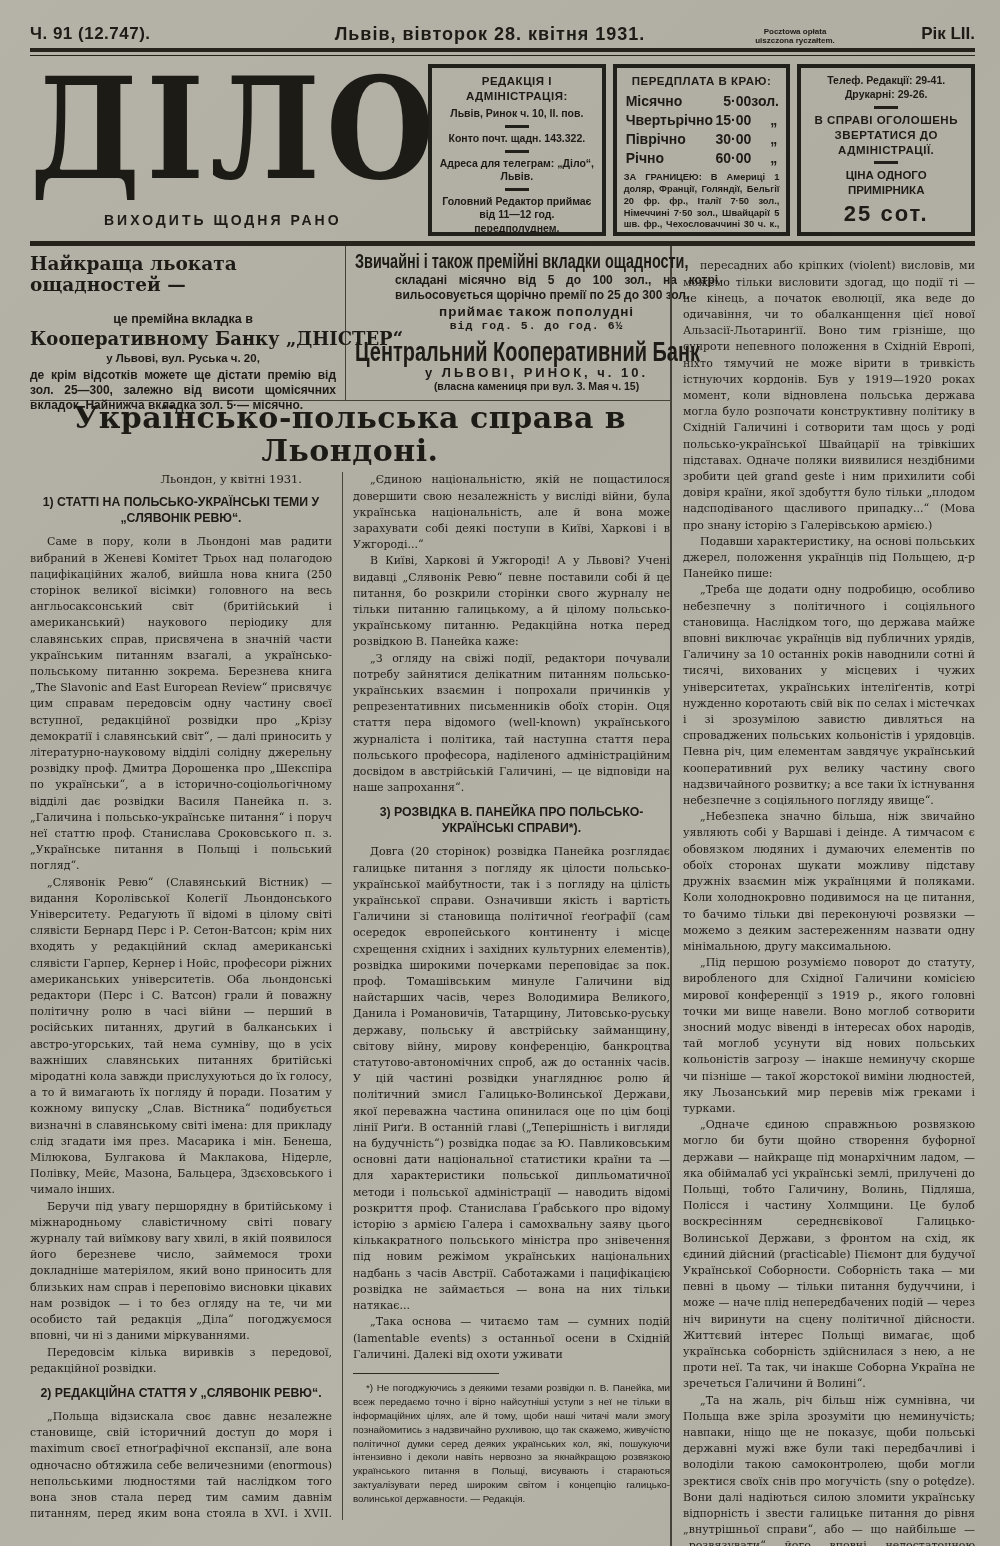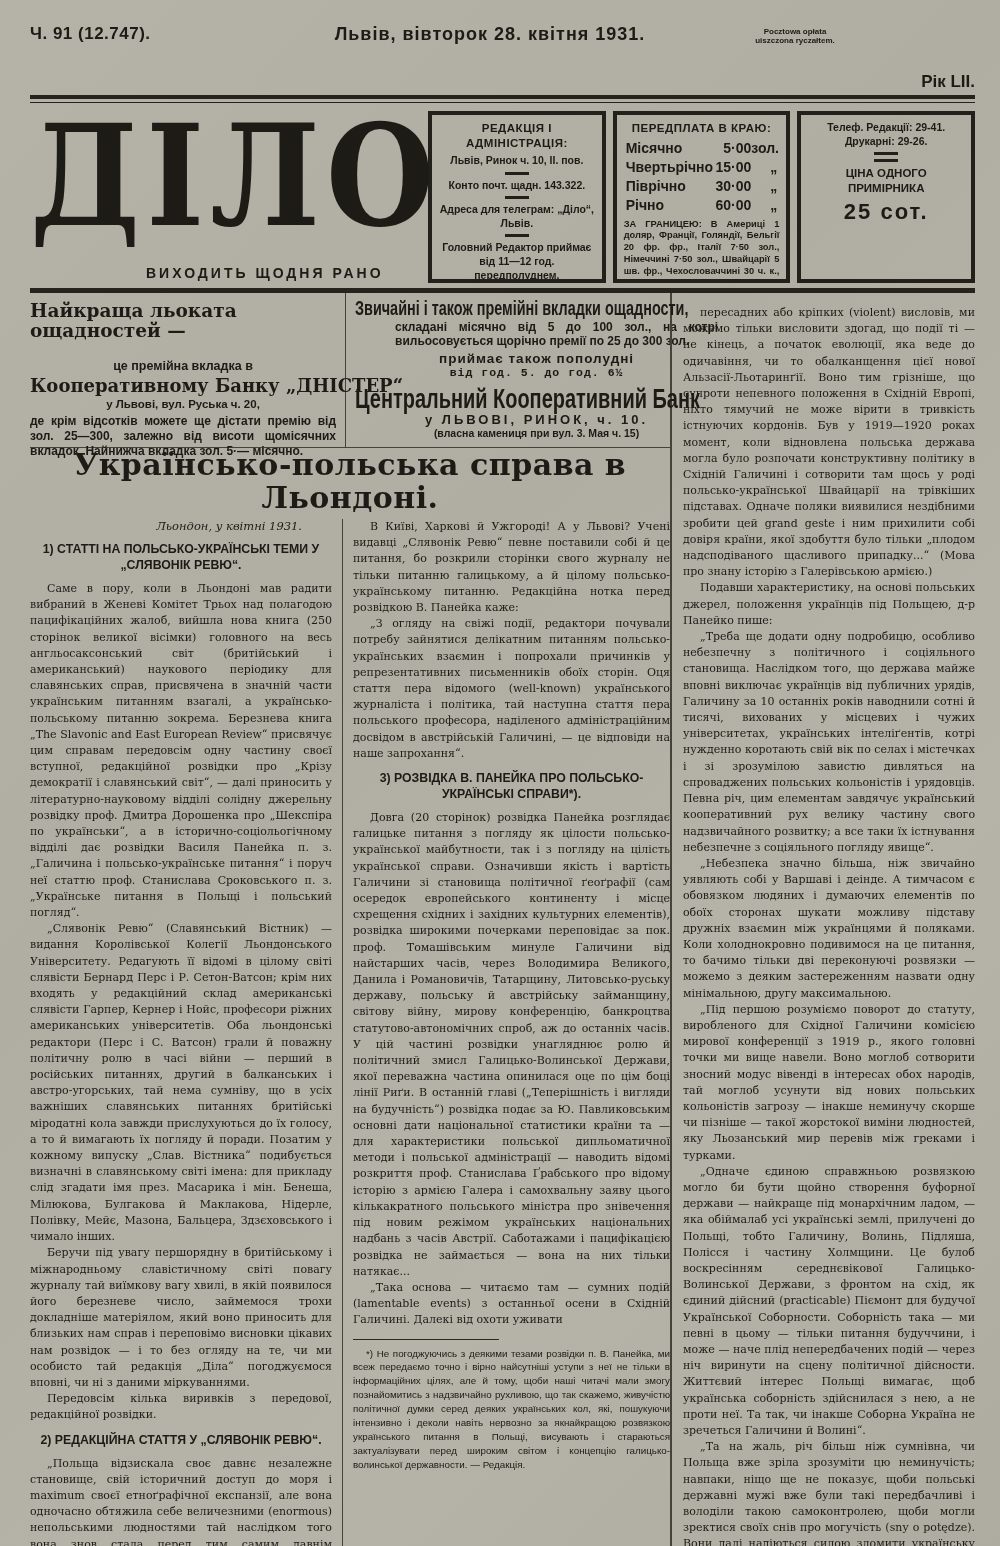--- a/index.html
+++ b/index.html
@@ -7,29 +7,29 @@
     width:1000px;height:1546px;box-sizing:border-box;position:relative;overflow:hidden;
     background:linear-gradient(135deg,#b5b2a8 0%,#b0ada3 40%,#b6b3a9 70%,#aeaba1 100%);
     color:#1d1b16;font-family:"DejaVu Serif", serif;
     padding:24px 25px 0 30px;
   }
   
   .topbar{display:flex;align-items:flex-start;font-family:"Liberation Sans",sans-serif;font-weight:bold;}
   .tb-issue{font-size:17px;width:230px;letter-spacing:.5px;}
   .tb-date{font-size:18px;flex:1;text-align:center;letter-spacing:1px;}
   .tb-postal{font-size:8px;line-height:1.15;text-align:center;width:150px;padding-top:3px;}
-  .tb-year{font-size:17px;width:105px;text-align:right;margin-top:48px;}
+  .tb-year{font-size:17px;width:105px;text-align:right;}
   .rule-a{border-top:4px solid #26231c;border-bottom:1.5px solid #26231c;height:3px;margin-top:3px;}
   
   .masthead{display:flex;margin-top:8px;height:172px;}
   .brand{width:398px;position:relative;}
   .brand-title{font-size:124px;font-weight:bold;line-height:.92;letter-spacing:6px;
     transform:scaleY(1.14);transform-origin:top left;white-space:nowrap;}
   .brand-tagline{font-family:"Liberation Sans",sans-serif;font-weight:bold;font-size:14px;
-    letter-spacing:3px;position:absolute;left:74px;bottom:2px;margin-left:42px;}
+    letter-spacing:3px;position:absolute;left:74px;bottom:8px;}
   .boxes{flex:1;display:flex;gap:7px;}
   .ibox{border:4px solid #22201a;padding:6px 7px;font-family:"Liberation Sans",sans-serif;
     font-weight:bold;flex:1;box-sizing:border-box;overflow:hidden;}
   .ibox .ln{font-size:10.5px;line-height:1.3;text-align:center;}
   .ibox .ln-title{font-size:11.5px;letter-spacing:.5px;text-align:center;margin-bottom:3px;}
   .sep{width:24px;height:3px;background:#22201a;margin:4px auto;}
   .rates{margin:1px 2px 4px;}
   .rate-row{display:flex;font-size:14px;line-height:1.35;}
   .rate-label{flex:1;text-align:left;}
   .rate-value{width:38px;text-align:right;}
@@ -63,21 +63,21 @@
   .headline{font-size:30px;font-weight:bold;letter-spacing:.5px;line-height:1.1;margin:0;}
   .subtitle{font-size:11.5px;margin-top:6px;}
   
   .two-cols{display:flex;margin-top:5px;height:1048px;overflow:hidden;}
   .colA{width:313px;box-sizing:border-box;padding-right:10px;border-right:1.5px solid #45423a;overflow:hidden;}
   .colB{flex:1;box-sizing:border-box;padding-left:10px;overflow:hidden;}
   .blk{margin:0;}
   .blk.p{font-size:11px;line-height:16.2px;text-align:justify;text-indent:17px;}
   .blk.h{font-family:"Liberation Sans",sans-serif;font-weight:bold;font-size:12.3px;
     text-align:center;margin:9px 4px 7px;line-height:1.3;text-indent:0;}
-  .blk.dateline{font-style:italic;text-align:right;padding-right:30px;font-size:11.5px;margin-bottom:0;}
+  .blk.dateline{text-align:right;padding-right:30px;font-size:11.5px;margin-bottom:0;}
   .blk.fn{font-size:9.8px;line-height:13.9px;text-align:justify;text-indent:13px;font-family:"Liberation Sans",sans-serif;}
   .blk.rule{border-top:1.5px solid #2b2922;width:46%;margin:10px 0 7px;}
 </style>
 </head>
 <body>
 
 <div class="page">
 
   <header class="topbar">
     <div class="tb-issue">Ч. 91 (12.747).</div>
@@ -133,20 +133,21 @@
             <span class="rate-unit">„</span>
           </div>
         </div>
         <div class="abroad">ЗА ГРАНИЦЕЮ: В Америці 1 доляр, Франції, Голяндії, Бельгії 20 фр. фр., Італії 7·50 зол., Німеччині 7·50 зол., Швайцарії 5 шв. фр., Чехословаччині 30 ч. к., Румунії 150 лей, Болгарії 7·50 зол., Австрії 7·50 зол.— Зміна адреси 1 зол.</div>
       </div>
 
       <div class="ibox">
         <div class="ln">Телеф. Редакції: 29-41.</div>
         <div class="ln">Друкарні: 29-26.</div>
         <div class="sep"></div>
+        <div class="ln" style="font-size:11.5px;letter-spacing:.5px;">В СПРАВІ ОГОЛОШЕНЬ ЗВЕРТАТИСЯ ДО АДМІНІСТРАЦІЇ.</div>
         <div class="sep"></div>
         <div class="ln" style="font-size:11.5px;margin-top:2px;">ЦІНА ОДНОГО ПРИМІРНИКА</div>
         <div class="price-big">25 сот.</div>
       </div>
 
     </div>
   </section>
   <div class="rule-b"></div>
 
   <main class="main">
@@ -180,20 +181,21 @@
             <p class="blk dateline">Льондон, у квітні 1931.</p>
             <p class="blk h">1) СТАТТІ НА ПОЛЬСЬКО-УКРАЇНСЬКІ ТЕМИ У „СЛЯВОНІК РЕВЮ“.</p>
             <p class="blk p">Саме в пору, коли в Льондоні мав радити вибраний в Женеві Комітет Трьох над полагодою пацифікаційних жалоб, вийшла нова книга (250 сторінок великої вісімки) головного на весь англьосаксонський світ (бритійський і американський) наукового періодику для славянських справ, присвячена в значній части українським питанням взагалі, а українсько-польському питанню зокрема. Березнева книга „The Slavonic and East European Review“ присвячує цим справам передовсім одну частину своєї вступної, редакційної розвідки про „Крізу демократії і славянський світ“, — далі приносить у літературно-науковому відділі солідну джерельну розвідку проф. Дмитра Дорошенка про „Шекспіра по українськи“, а в історично-соціольогічному відділі дає розвідки Василя Панейка п. з. „Галичина і польсько-українське питання“ і поруч неї статтю проф. Станислава Сроковського п. з. „Українське питання в Польщі і польський погляд“.</p>
             <p class="blk p">„Слявонік Ревю“ (Славянський Вістник) — видання Королівської Колегії Льондонського Університету. Редагують її відомі в цілому світі слявісти Бернард Перс і Р. Сетон-Ватсон; крім них входять у редакційний склад американські слявісти Гарпер, Кернер і Нойс, професори ріжних американських університетів. Оба льондонські редактори (Перс і С. Ватсон) грали й поважну політичну ролю в часі війни — перший в російських питаннях, другий в балканських і австро-угорських, тай нема сумніву, що в усіх важніших славянських питаннях бритійські міродатні кола завжди прислухуються до їх голосу, а то й вимагають їх погляду й поради. Позатим у кожному випуску „Слав. Вістника“ подибується визначні в славянському світі імена: для прикладу слід згадати імя през. Масарика і мін. Бенеша, Мілюкова, Булгакова й Маклакова, Нідерле, Полівку, Мейє, Мазона, Бальцера, Здзєховського і чимало інших.</p>
             <p class="blk p">Беручи під увагу першорядну в бритійському і міжнародньому славістичному світі повагу журналу тай виїмкову вагу хвилі, в якій появилося його березневе число, займемося трохи докладніше матеріялом, який воно приносить для близьких нам справ і переповімо висновки цікавих нам розвідок — і то без огляду на те, чи ми особисто тай редакція „Діла“ погоджуємося вповні, чи ні з даними міркуваннями.</p>
             <p class="blk p">Передовсім кілька виривків з передової, редакційної розвідки.</p>
             <p class="blk h">2) РЕДАКЦІЙНА СТАТТЯ У „СЛЯВОНІК РЕВЮ“.</p>
             <p class="blk p">„Польща відзискала своє давнє незалежне становище, свій історичний доступ до моря і maximum своєї етноґрафічної експанзії, але вона одночасно обтяжила себе величезними (enormous) непольськими людностями тай наслідком того вона знов стала перед тим самим давнім питанням, перед яким вона стояла в XVI. і XVII. століттях — та з тією ріжницею, що тепер воно ще складніше наслідком високої напружености пристрастей в наших днях...“</p>
           </div>
         <div class="colB">
+            <p class="blk p">„Єдиною національністю, якій не пощастилося довершити свою незалежність у висліді війни, була українська національність, але й вона може зарахувати собі деякі поступи в Київі, Харкові і в Ужгороді...“</p>
             <p class="blk p">В Київі, Харкові й Ужгороді! А у Львові? Учені видавці „Слявонік Ревю“ певне поставили собі й це питання, бо розкрили сторінки свого журналу не тільки питанню галицькому, а й цілому польсько-українському питанню. Редакційна нотка перед розвідкою В. Панейка каже:</p>
             <p class="blk p">„З огляду на свіжі події, редактори почували потребу зайнятися делікатним питанням польсько-українських взаємин і попрохали причинків у репрезентативних письменників обоїх сторін. Оця стаття пера відомого (well-known) українського журналіста і політика, тай наступна стаття пера польського професора, наділеного адміністраційним досвідом в австрійській Галичині, — це відповіди на наше запрохання“.</p>
             <p class="blk h">3) РОЗВІДКА В. ПАНЕЙКА ПРО ПОЛЬСЬКО-УКРАЇНСЬКІ СПРАВИ*).</p>
             <p class="blk p">Довга (20 сторінок) розвідка Панейка розглядає галицьке питання з погляду як цілости польсько-української майбутности, так і з погляду на цілість української справи. Означивши якість і вартість Галичини зі становища політичної ґеоґрафії (сам осередок европейського континенту і місце схрещення східних і західних культурних елементів), розвідка широкими почерками переповідає за пок. проф. Томашівським минуле Галичини від найстарших часів, через Володимира Великого, Данила і Романовичів, Татарщину, Литовсько-руську державу, польську й австрійську займанщину, світову війну, мирову конференцію, банкроцтва статутово-автономічних спроб, аж до останніх часів. У цій частині розвідки унагляднює ролю й політичний змисл Галицько-Волинської Держави, якої переважна частина опинилася оце по цім боці лінії Риґи. В останній главі („Теперішність і вигляди на будучність“) розвідка подає за Ю. Павликовським основні дати національної статистики країни та — для характеристики польської дипльоматичної методи і польської адміністрації — наводить відомі розкриття проф. Станислава Ґрабського про відому історію з армією Галера і самохвальну заяву цього кількакратного польського міністра про знівечення під новим режімом українських національних надбань з часів Австрії. Саботажами і пацифікацією розвідка не займається — вона на них тільки натякає...</p>
             <p class="blk p">„Така основа — читаємо там — сумних подій (lamentable events) з останньої осени в Східній Галичині. Далекі від охоти уживати</p>
             <div class="blk rule"></div>
             <p class="blk fn">*) Не погоджуючись з деякими тезами розвідки п. В. Панейка, ми всеж передаємо точно і вірно найсутніші уступи з неї не тільки в інформаційних цілях, але й тому, щоби наші читачі мали змогу познайомитись з надзвичайно рухливою, що так скажемо, живучістю політичної думки серед деяких українських кол, які, пошукуючи інтензивно і деколи навіть нервозно за якнайкращою розвязкою українського питання в Польщі, висувають і стараються зактуалізувати перед широким світом і концепцію галицько-волинської державности. — Редакція.</p>
           </div>
       </div>
 

